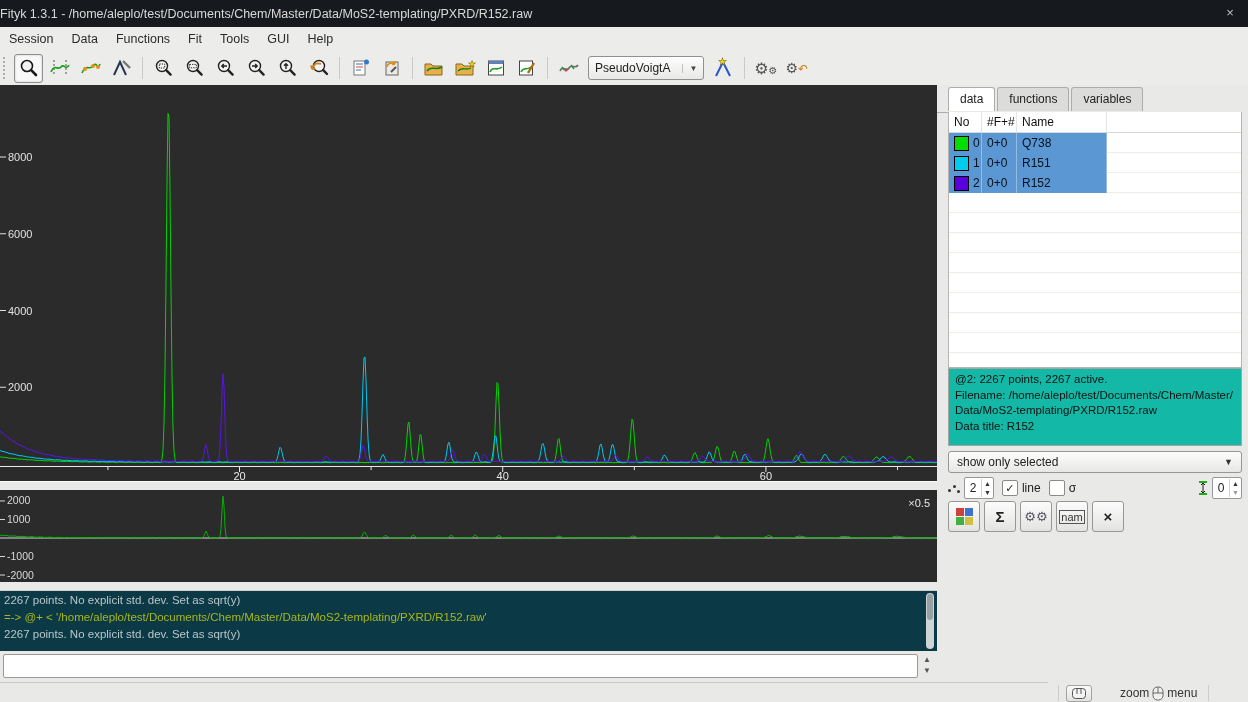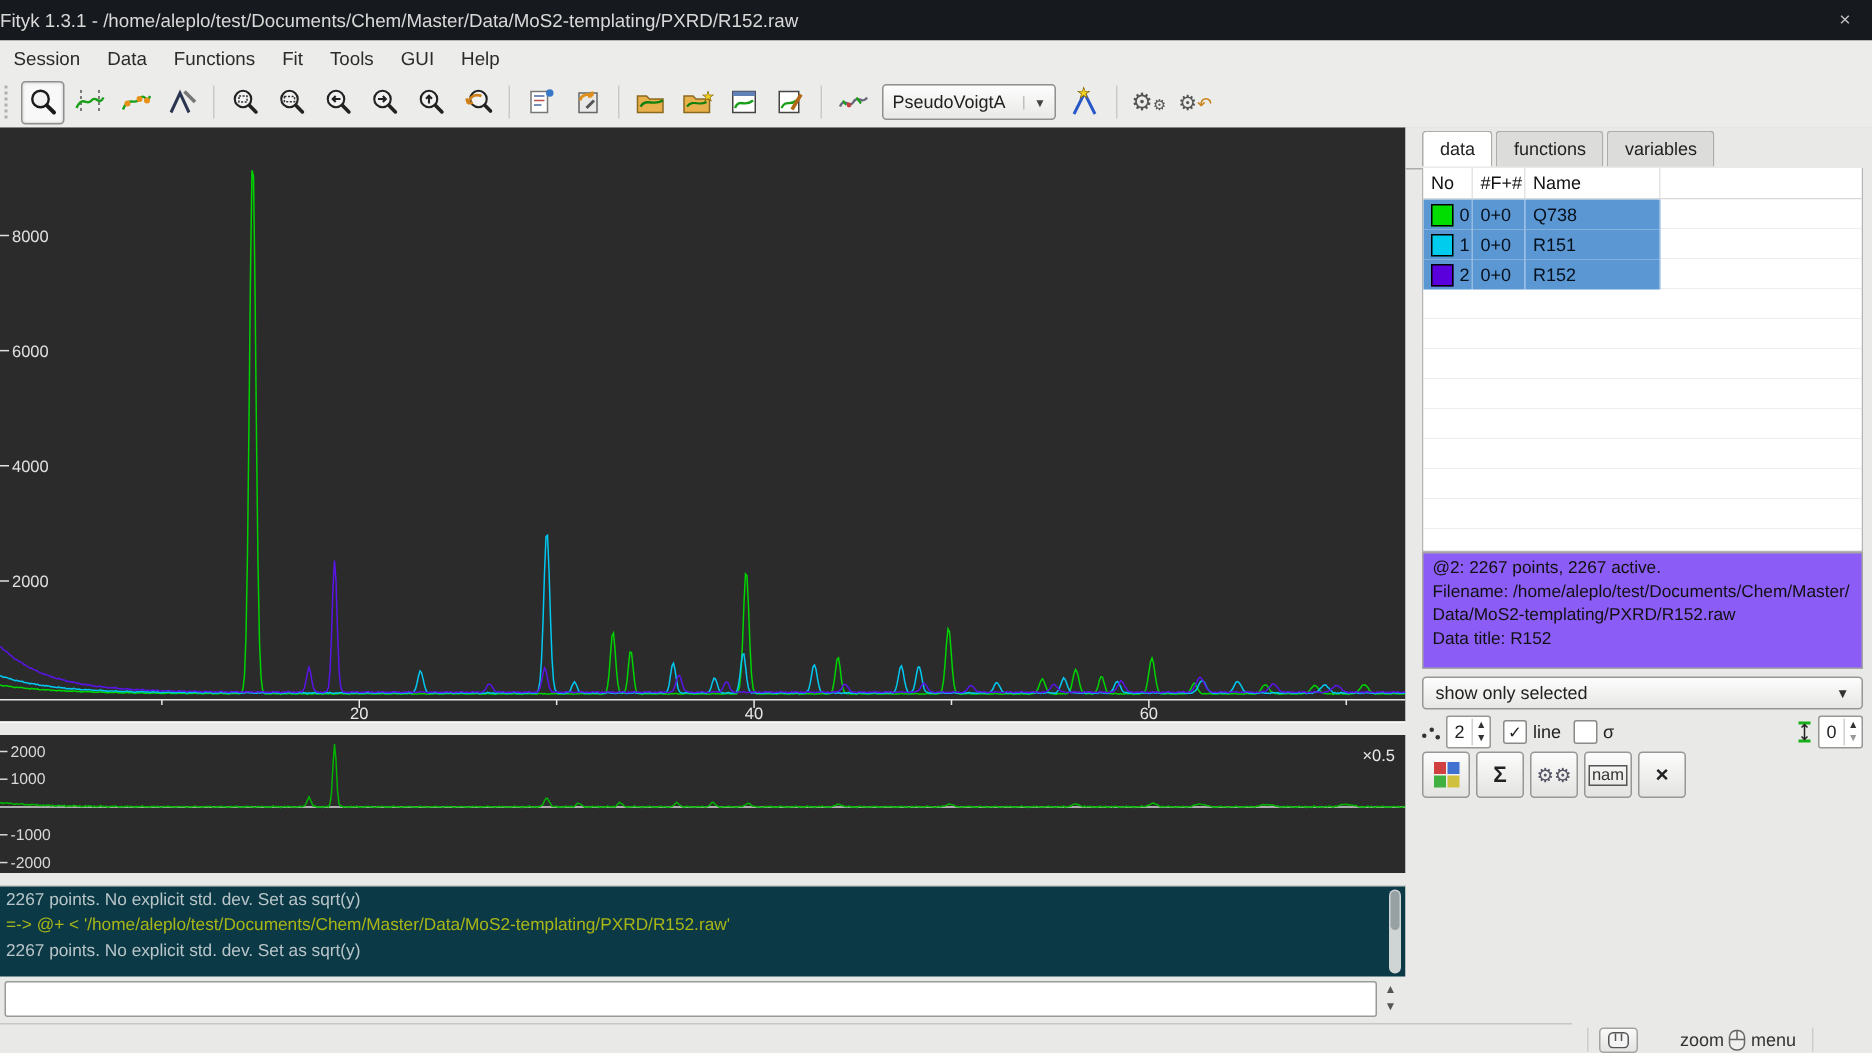--- a/index.html
+++ b/index.html
@@ -66,21 +66,21 @@
              border:1px solid #b5b5b3;border-top:none;box-sizing:border-box;font-size:12px;color:#111;}
   #list-header{display:flex;height:20px;line-height:20px;border-bottom:1px solid #d8d8d6;background:#fff;}
   #list-header div{border-right:1px solid #e4e4e2;padding-left:5px;box-sizing:border-box;}
   .col-no{width:33px;}.col-f{width:35px;}.col-name{width:90px;}
   #list-rows{position:absolute;left:0;top:21px;right:0;bottom:0;
       background:repeating-linear-gradient(to bottom,#fff 0 19px,#ededeb 19px 20px);}
   .drow{display:flex;height:20px;line-height:19px;}
   .drow .cell{background:#5b97d3;border-right:1px solid rgba(255,255,255,.35);box-sizing:border-box;
       display:flex;align-items:center;padding-left:5px;color:#06101c;}
   .swatch{width:13px;height:13px;border:1px solid #000;margin-right:4px;flex:none;}
-  #info-box{position:absolute;left:11px;top:283px;width:294px;height:78px;background:#8b5cf6;
+  #info-box{position:absolute;left:11px;top:283px;width:294px;height:78px;background:#14b8a6;
             border:1px solid #a5a5a3;box-sizing:border-box;padding:3px 6px;font-size:11.5px;
             line-height:15.5px;color:#111;}
   #filter-dd{position:absolute;left:11px;top:366px;width:294px;height:22px;box-sizing:border-box;
              background:linear-gradient(#fdfdfd,#e7e7e5);border:1px solid #979795;border-radius:3px;
              font-size:12px;color:#222;display:flex;align-items:center;padding:2px 8px;}
   #filter-dd .arrow{margin-left:auto;font-size:9px;color:#333;}
   #side-controls{position:absolute;left:11px;top:391px;width:294px;height:24px;display:flex;
              align-items:center;font-size:12px;color:#222;}
   .spinbox{height:20px;background:#fff;border:1px solid #979795;border-radius:2px;display:flex;align-items:center;}
   .spinbox .val{width:16px;text-align:center;}

